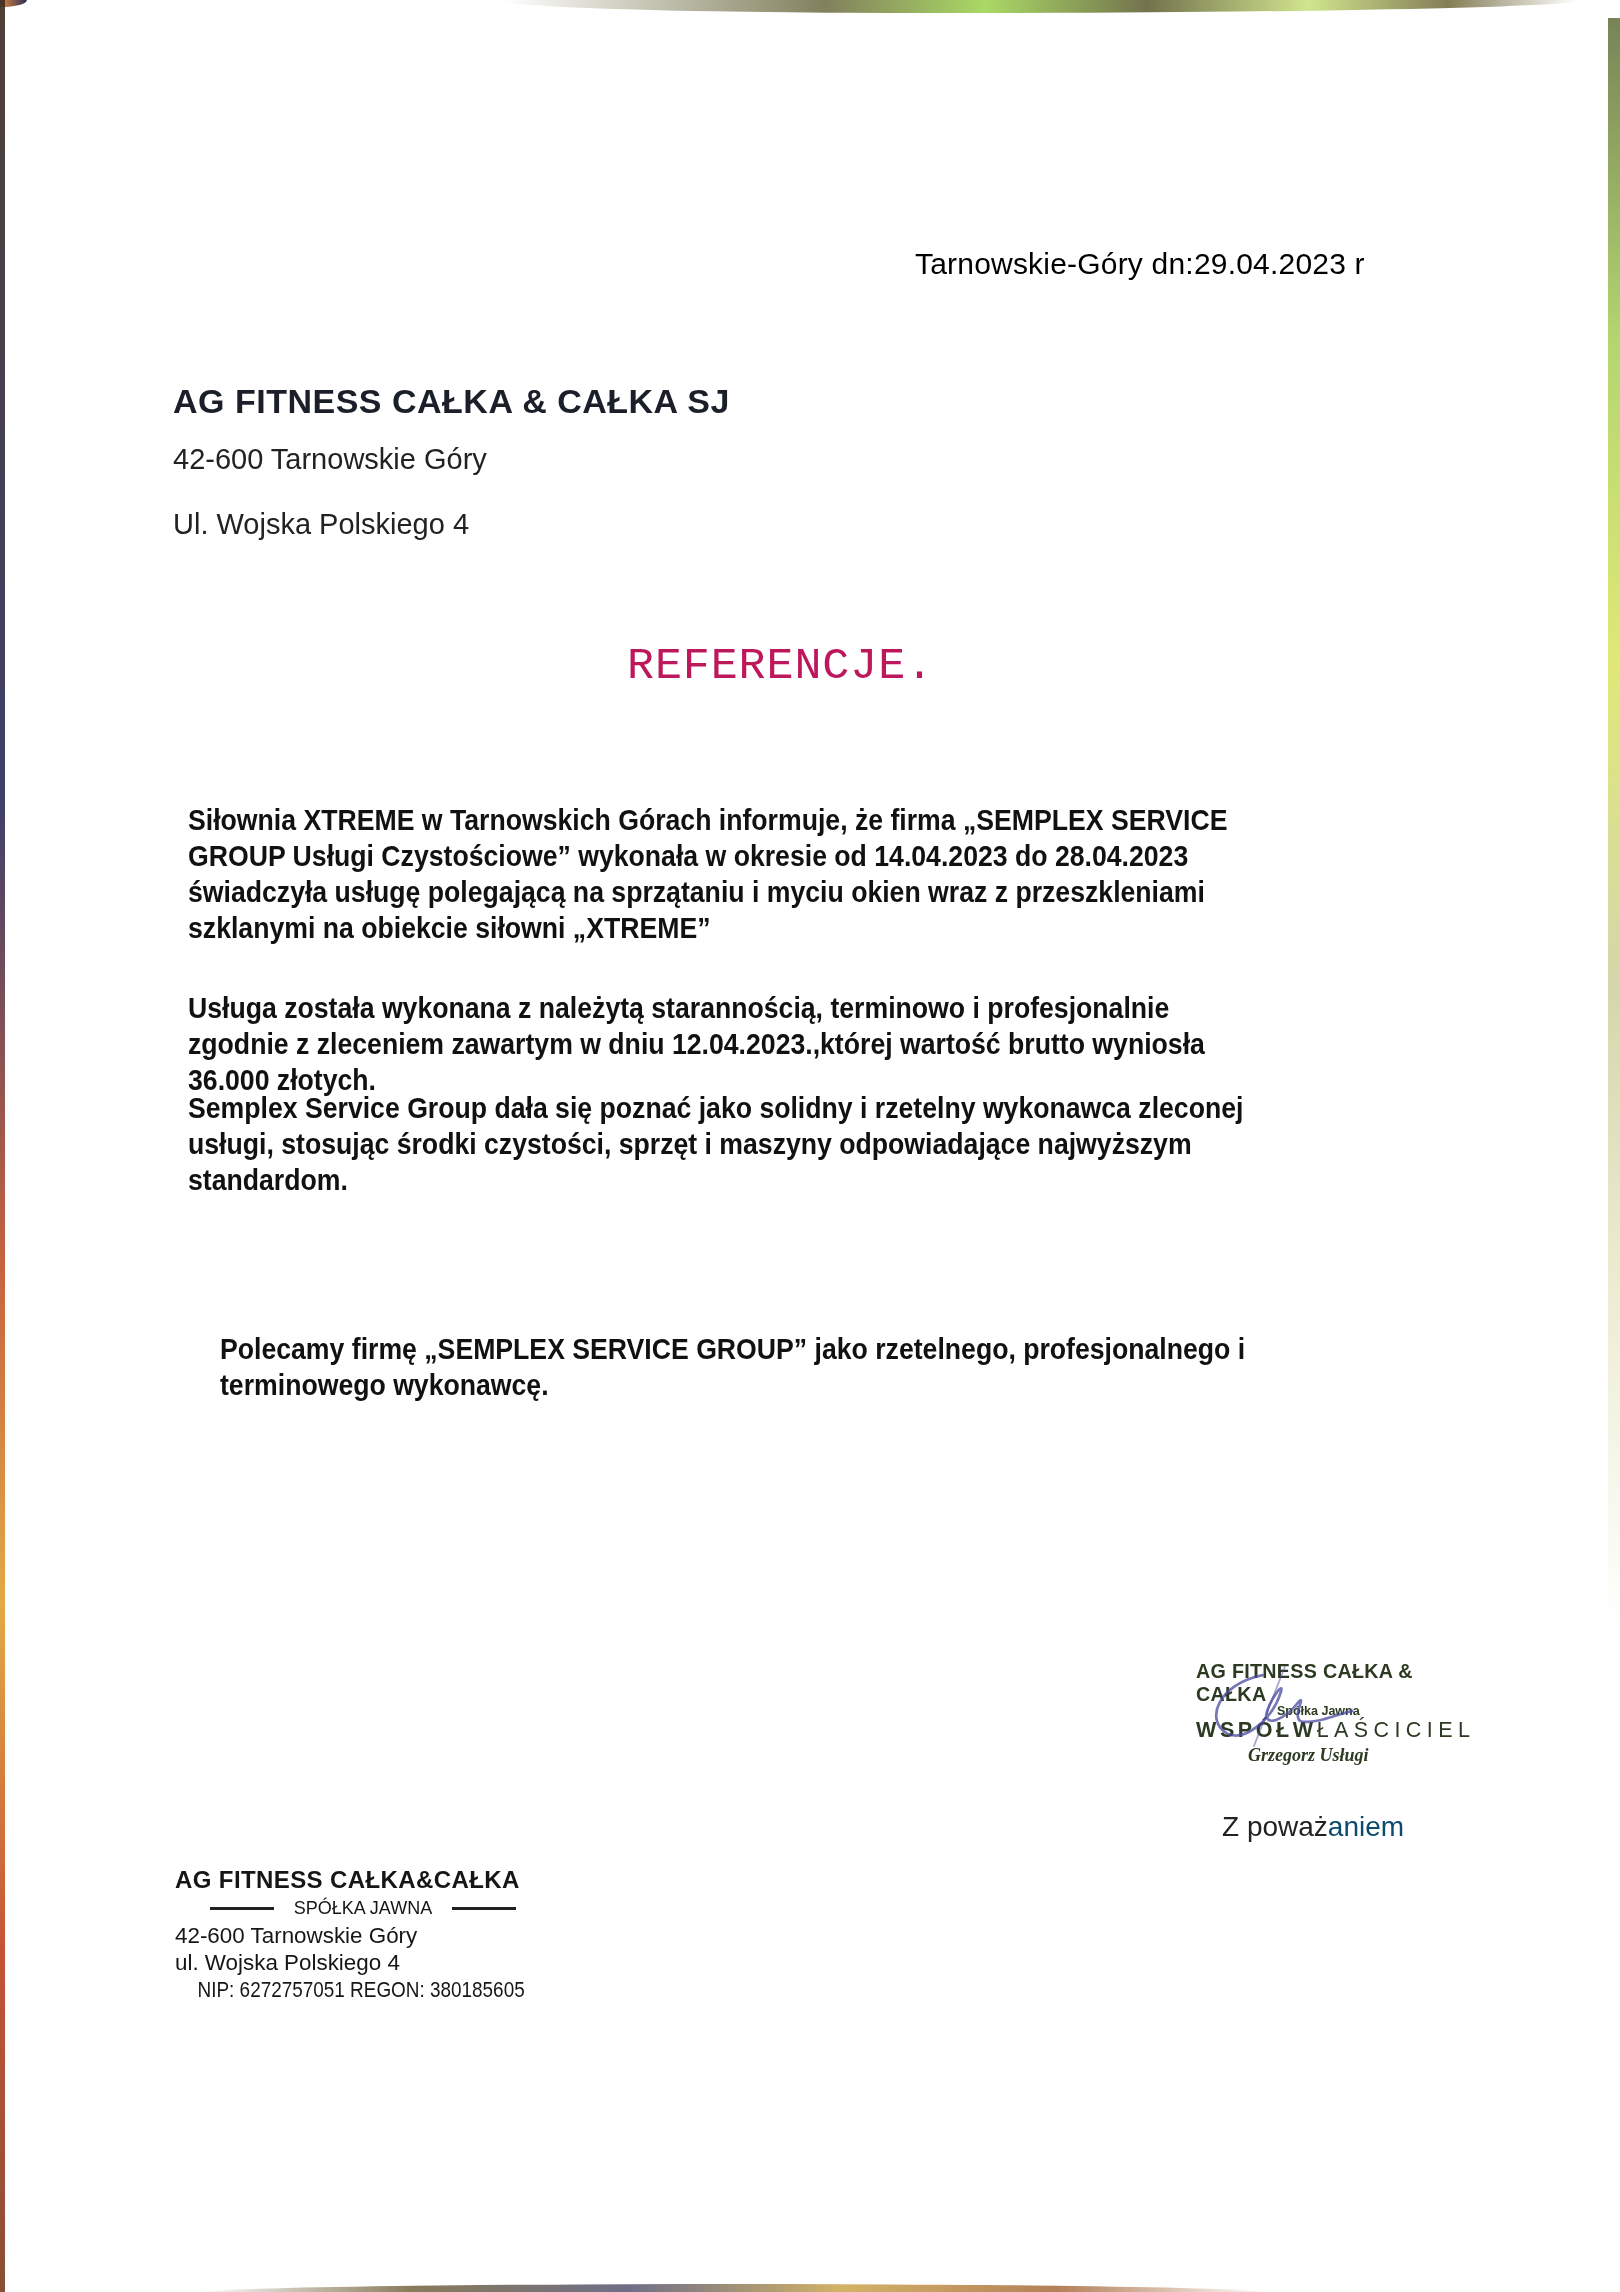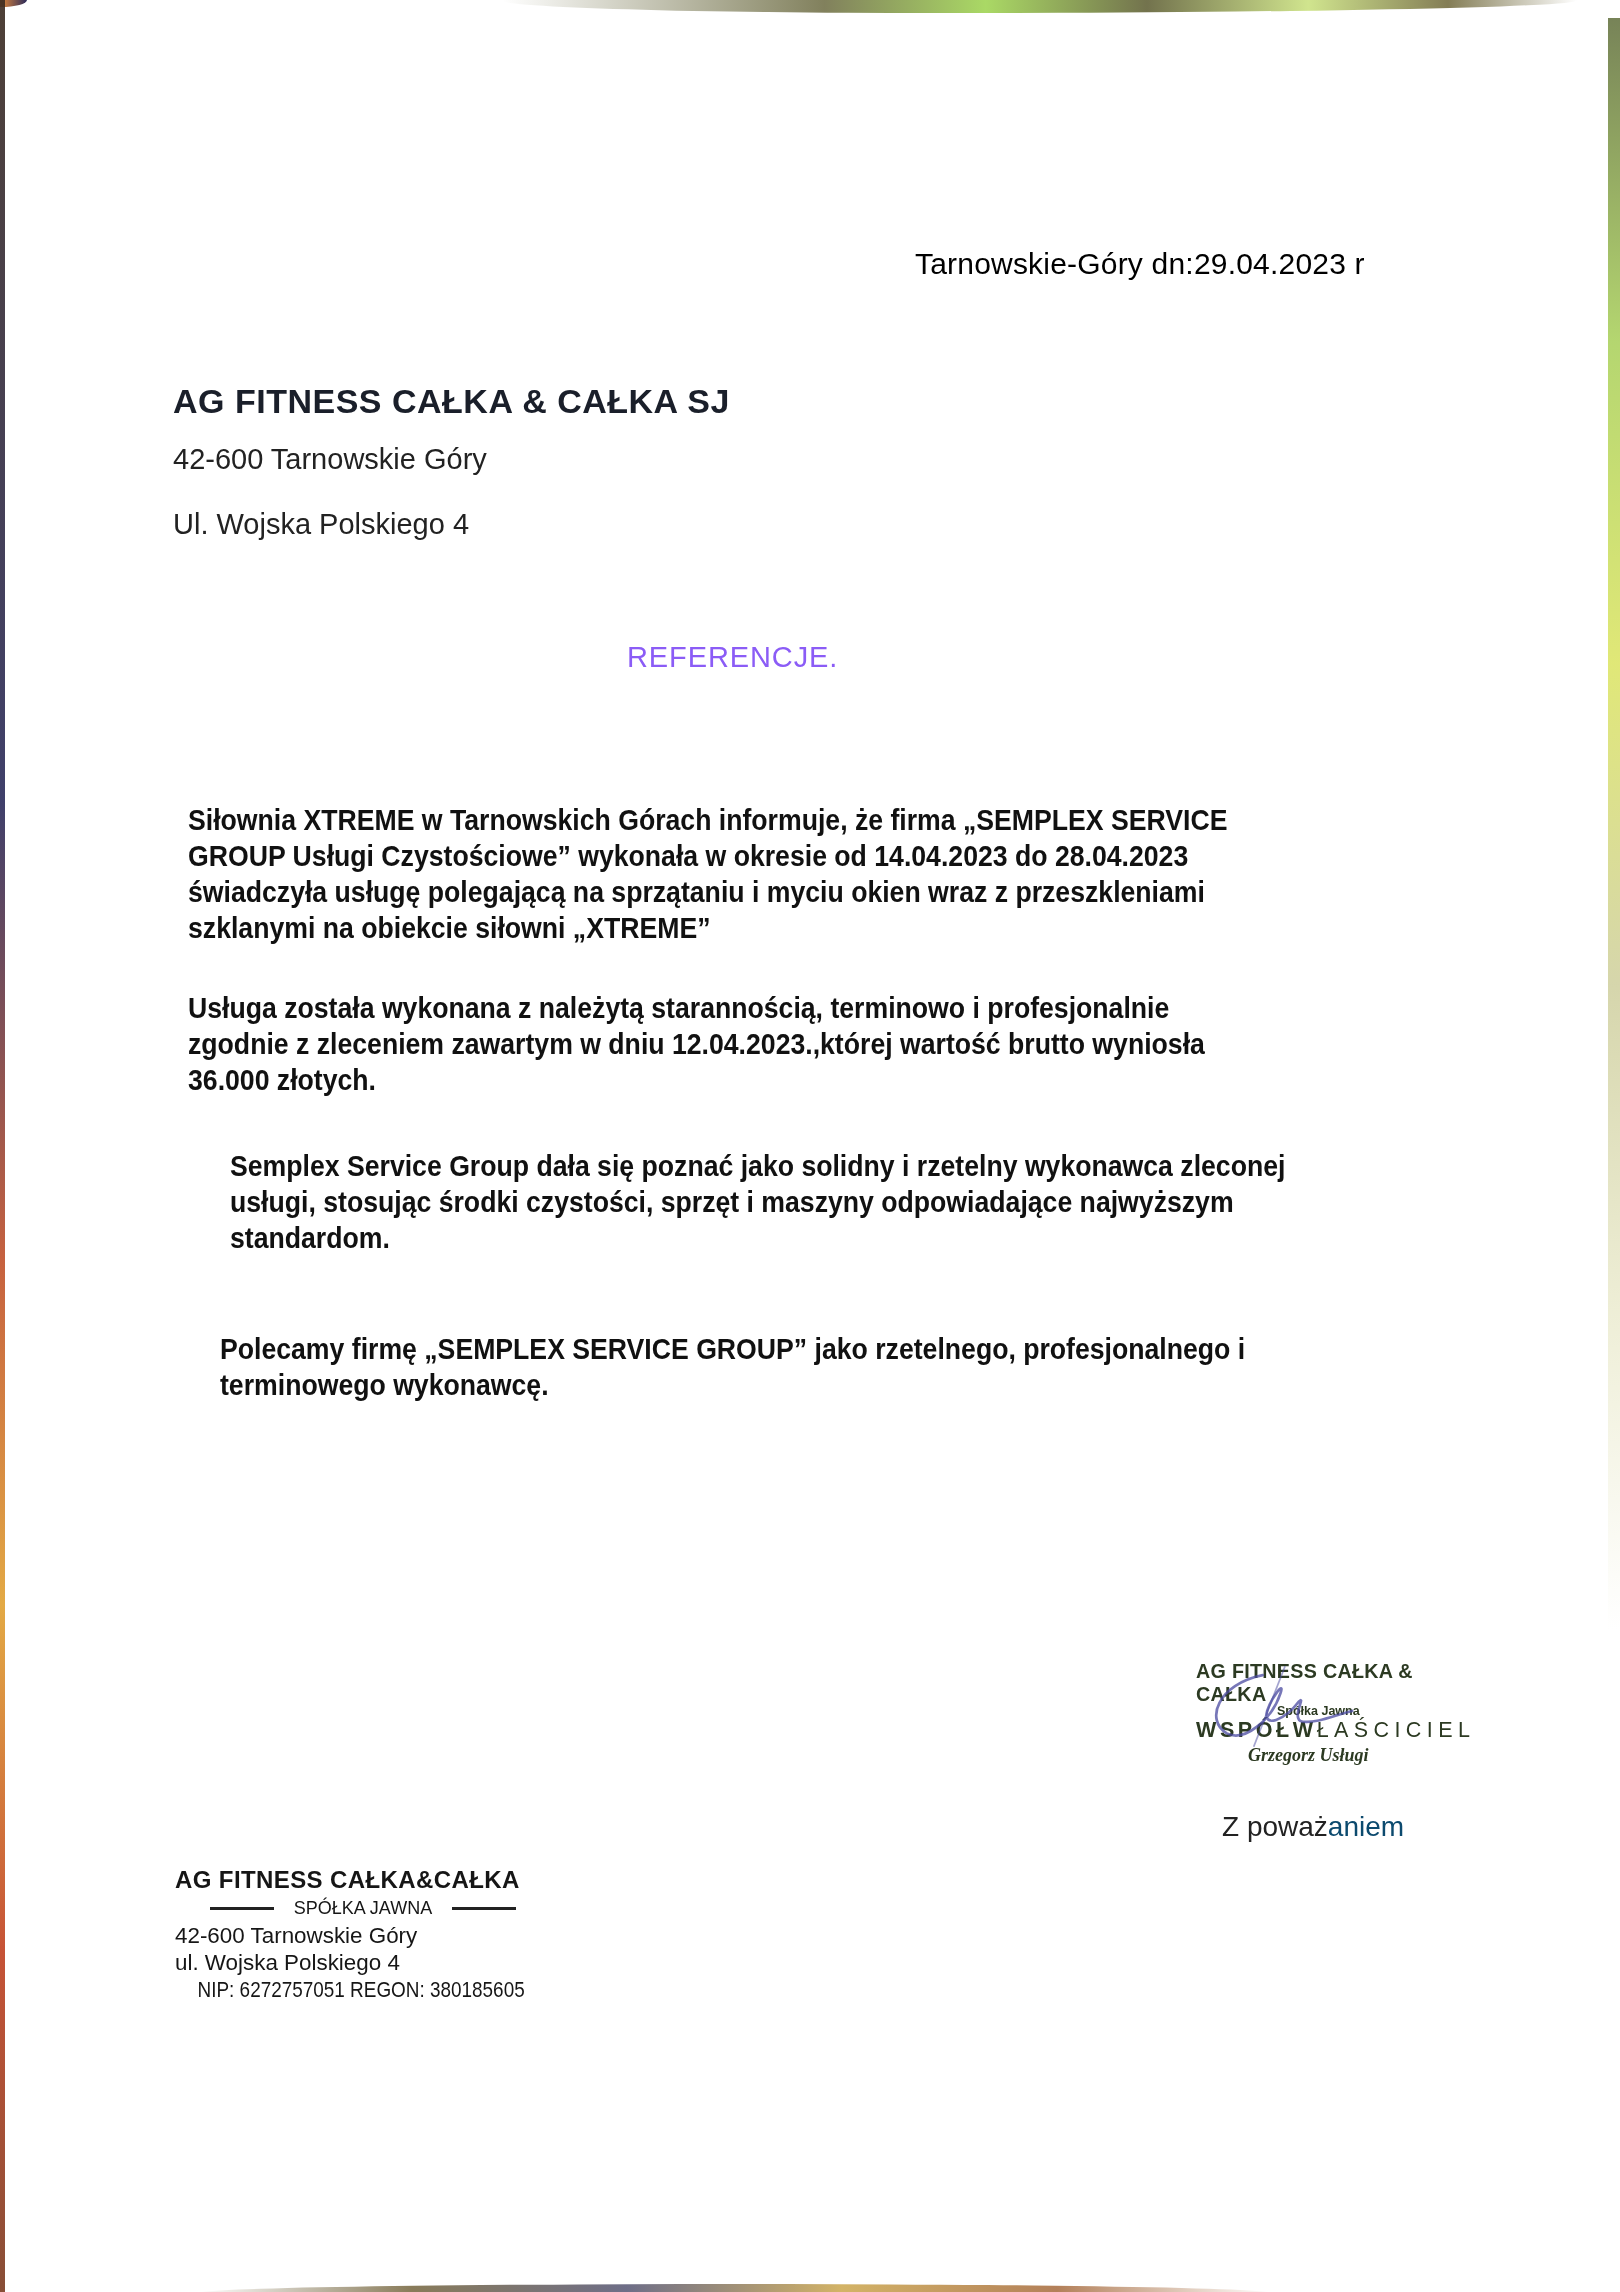--- a/index.html
+++ b/index.html
@@ -45,31 +45,31 @@
   .company-header { position: absolute; left: 173px; top: 358px; margin-top: 24px; }
   .company-name {
     font-size: 34px; font-weight: bold; color: #1a1f2a; letter-spacing: 0.5px;
     margin: 0 0 19.7px 0; line-height: 39px;
   }
   .company-line {
     font-size: 29px; color: #222; line-height: 36px; margin: 0 0 29px 0;
   }
   .doc-title {
     position: absolute; left: 627px; top: 641px;
-    font-size: 29px; color: #8b5cf6; letter-spacing: 0.9px;
+    font-size: 45px; color: #be185d; letter-spacing: 0.9px; font-family: Liberation Mono, monospace;
   }
   .body-text { position: absolute; left: 188px; width: 1254px; font-weight: bold; }
   .para {
     font-size: 29.6px; line-height: 36px; color: #111;
     transform: scaleX(0.9); transform-origin: left top;
     width: 1397px; margin: 0;
   }
   .p1 { top: 802px; }
   .p2 { top: 990px; }
-  .p3 { top: 1148px; margin-left: 42px; }
+  .p3 { top: 1090px; }
   .p4 { top: 1331px; margin-left: 32px; }
 
   .signature-stamp {
     position: absolute; left: 1196px; top: 1660px; width: 287px; height: 116px;
     color: #2c3a22; font-weight: bold;
   }
   .stamp-line1 { font-size: 19.7px; letter-spacing: 0.3px; }
   .stamp-line2 { font-size: 12.5px; margin-left: 81px; margin-top: -1.8px; }
   .stamp-line3 { font-size: 21.5px; letter-spacing: 5.4px; font-weight: normal; }
   .stamp-line3 b { font-weight: bold; letter-spacing: 3.6px; }

